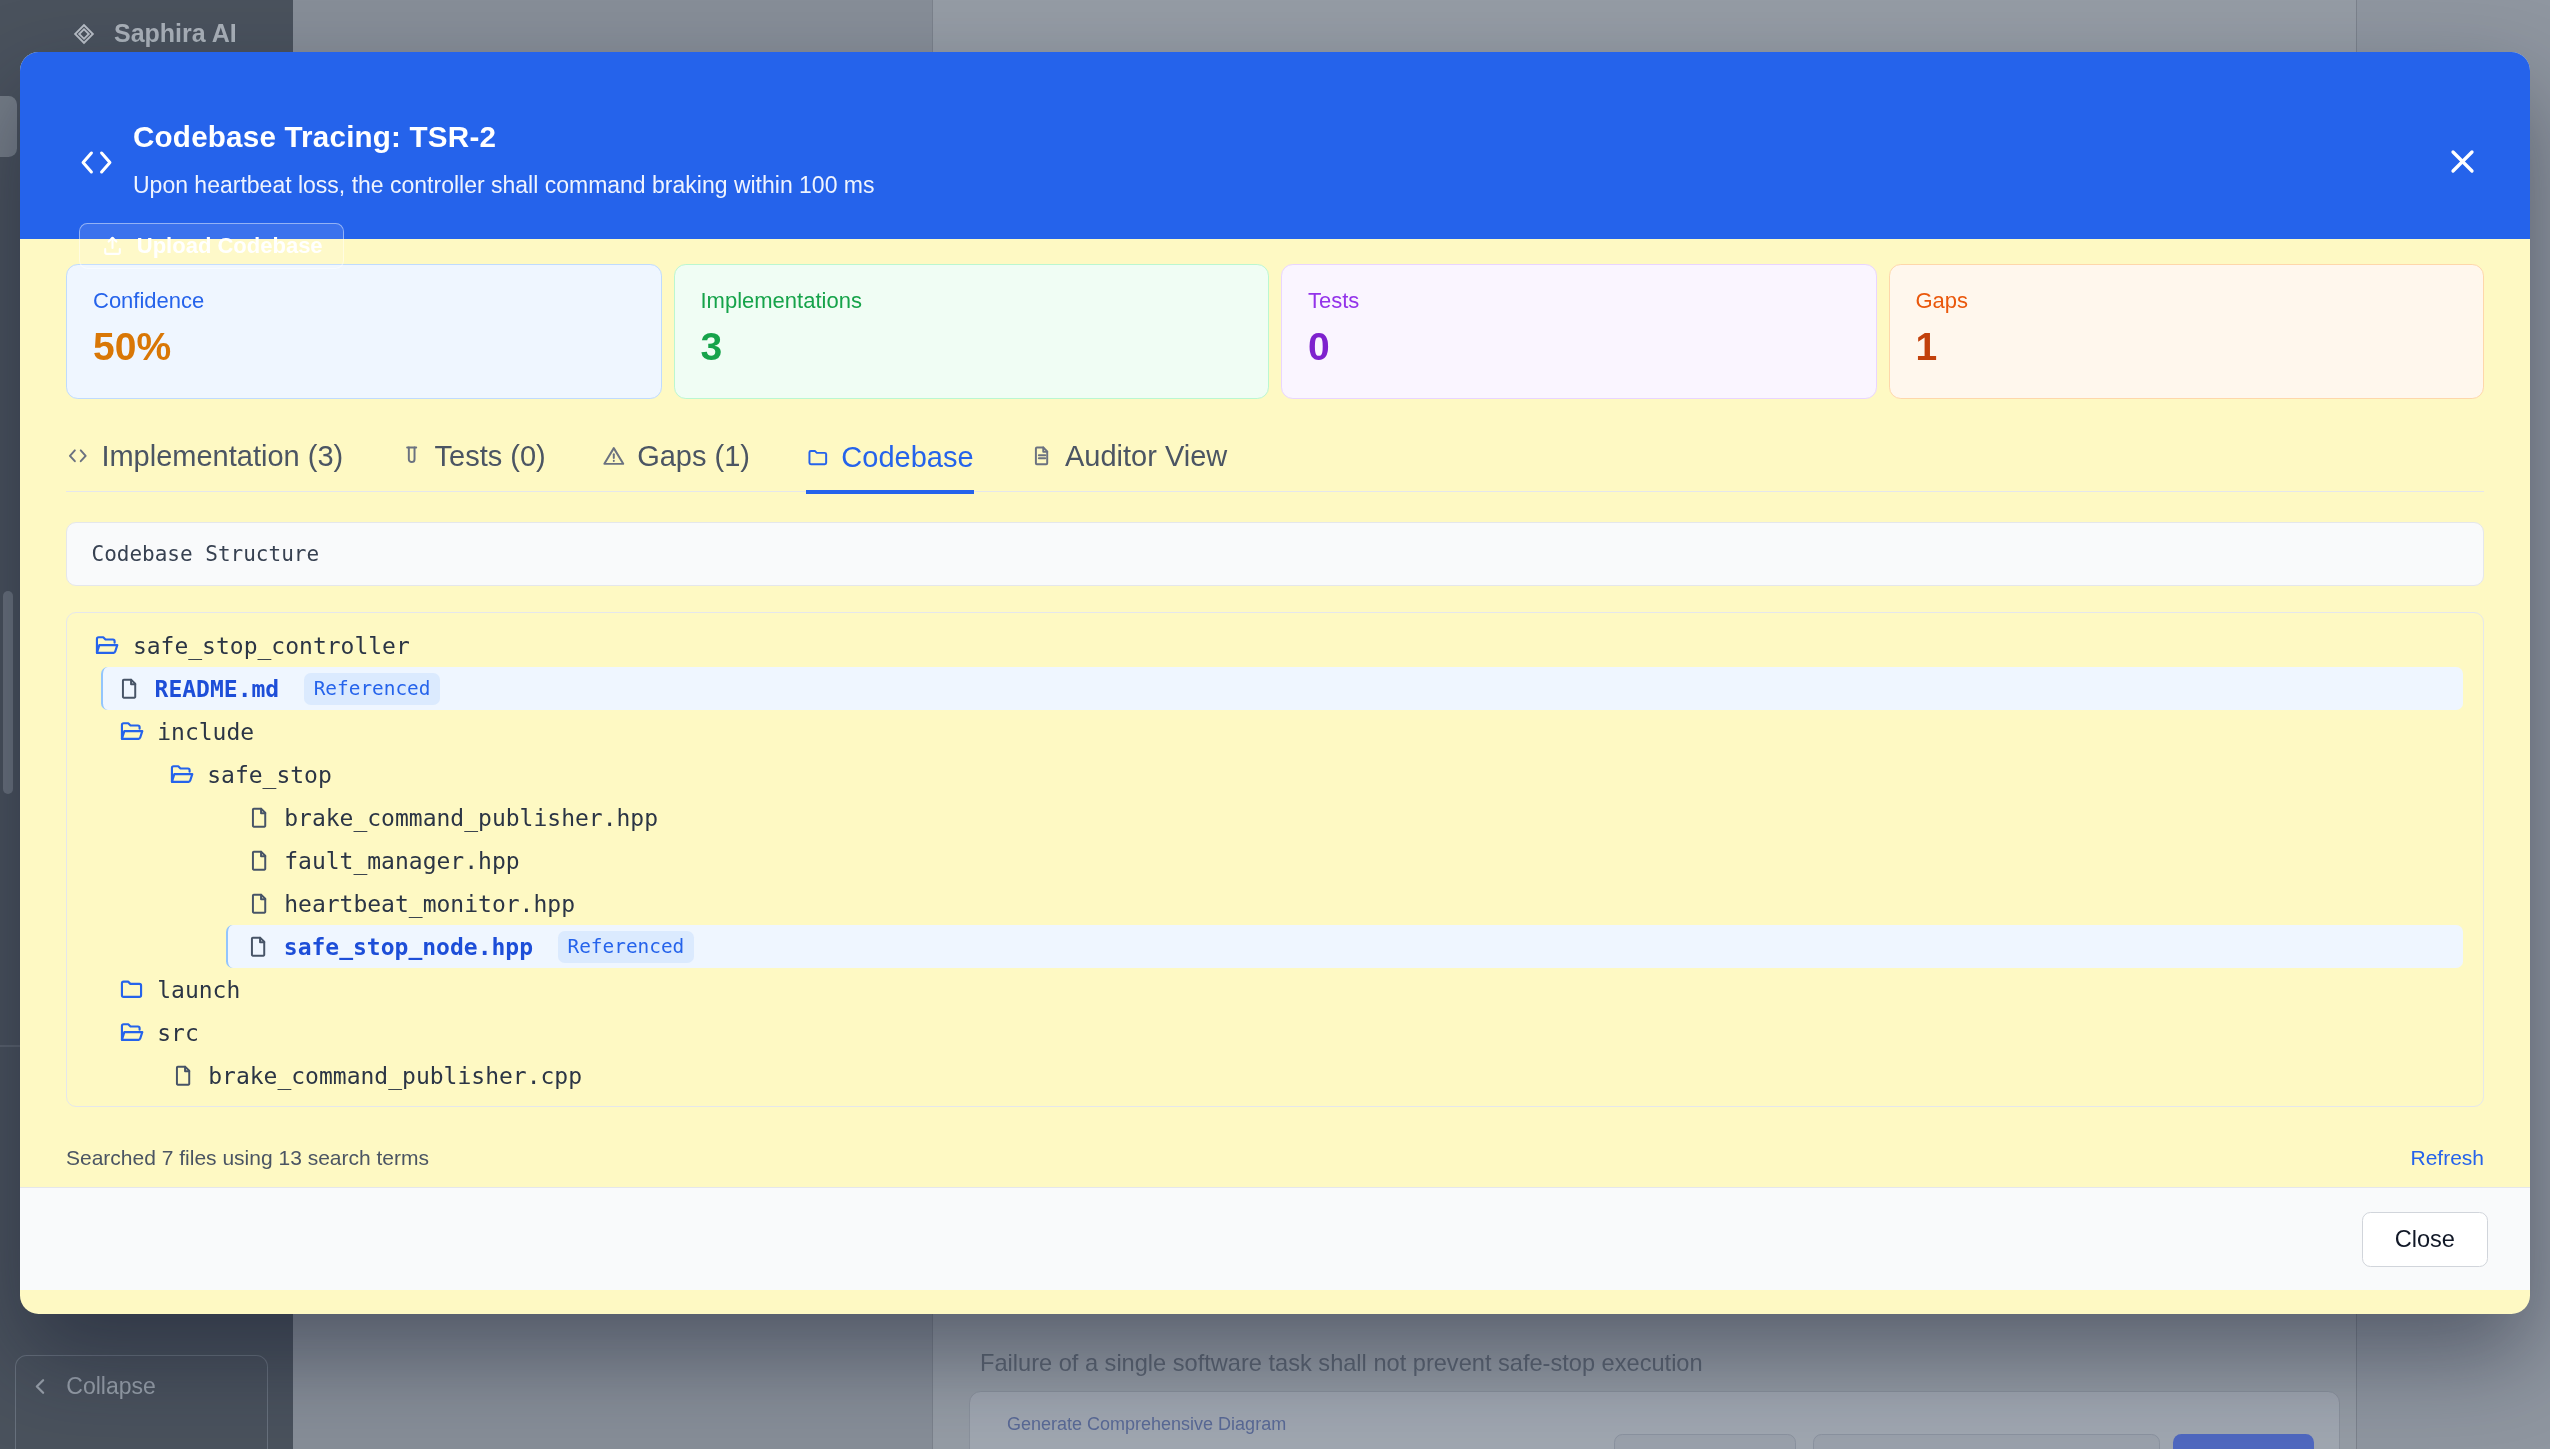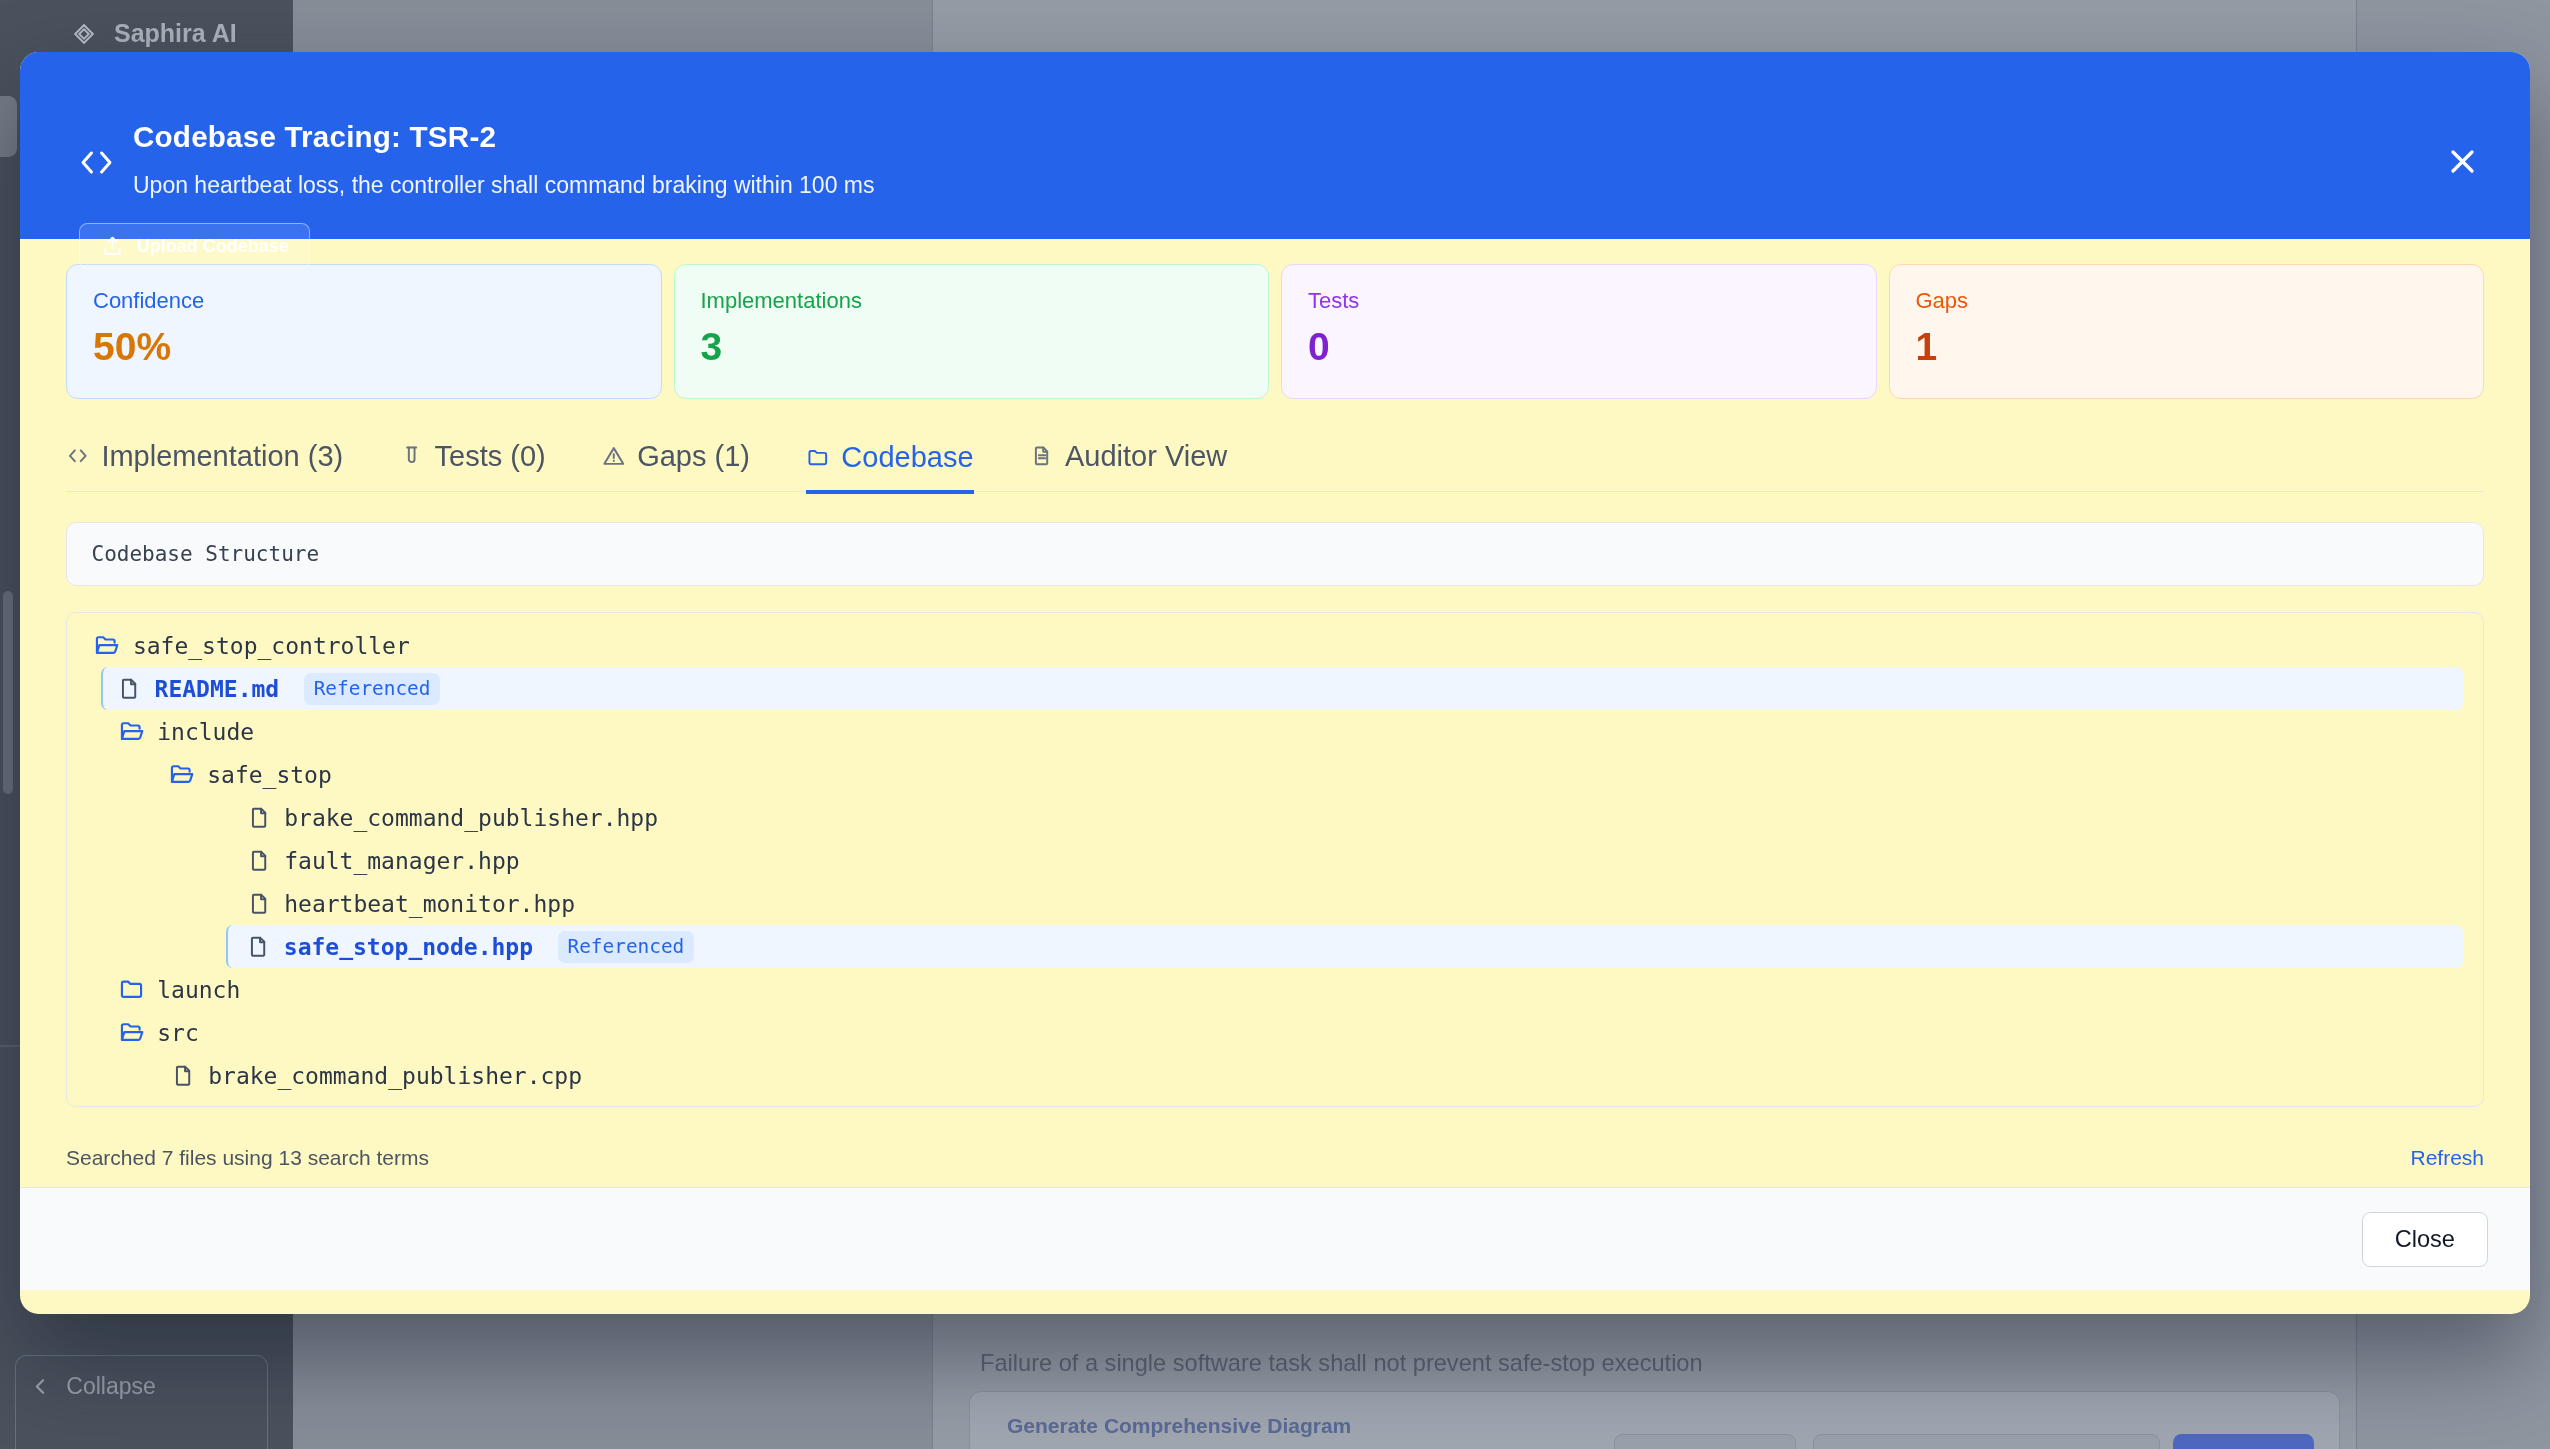--- a/index.html
+++ b/index.html
@@ -12,34 +12,34 @@
   .bg-band-right { position:absolute; left:2356px; top:0; width:194px; height:1449px; background:#8f96a0; border-left:1.7px solid #7b828c; }
   .bg-sidebar { position:absolute; left:0; top:0; width:293px; height:1449px; background:#4a525d; }
   .bg-brand { position:absolute; left:69px; top:18.6px; display:flex; align-items:center; gap:15px; color:#aab1b9; font-size:25px; font-weight:700; }
   .bg-frag-btn { position:absolute; left:0; top:96px; width:17px; height:61px; background:#767e88; border-radius:0 8.4px 8.4px 0; }
   .bg-frag-bar { position:absolute; left:3.4px; top:591px; width:10px; height:203px; background:#6a727d; border-radius:6.8px; }
   .bg-frag-line { position:absolute; left:0; top:1045px; width:20px; height:1.7px; background:#5b636e; }
   .collapse-box { position:absolute; left:15px; top:1355px; width:253px; height:110px; border:1.7px solid #68717d; border-bottom:none; border-radius:11.8px 11.8px 0 0; }
   .collapse-inner { display:flex; align-items:center; gap:13.5px; color:#99a1ab; font-size:23px; padding:17px 0 0 11.8px; }
   .bg-req-text { position:absolute; left:980px; top:1350px; font-size:23.6px; color:#5d6673; }
   .bg-card { position:absolute; left:969px; top:1391px; width:1371px; height:118px; background:#a0a7b1; border:1.7px solid #8b929d; border-radius:11.8px; }
-  .bg-card-title { position:absolute; left:37px; top:22px; font-size:21px; font-weight:700; color:#5a6a96; }
+  .bg-card-title { position:absolute; left:37px; top:22px; font-size:18px; font-weight:400; color:#5a6a96; }
   .bg-input { position:absolute; top:42px; height:68px; border:1.7px solid #8b93a0; border-radius:8.4px; background:#9aa1ac; color:#626b78; font-size:21px; display:flex; align-items:flex-end; padding:0 15px 6.8px; }
   .bg-select { left:644px; width:182px; }
   .bg-text { left:843px; width:347px; }
   .bg-generate { position:absolute; left:1203px; top:42px; width:141px; height:68px; background:#4f68c0; border-radius:8.4px; color:#c7cee9; font-size:21px; font-weight:600; display:flex; align-items:flex-end; justify-content:center; gap:8.4px; padding-bottom:6.8px; }
 
   
   .modal { position:absolute; left:20px; top:52px; width:2510px; height:1262px; background:#fef9c3; border-radius:18.6px; overflow:hidden; box-shadow:0 42px 93px rgba(15,23,42,.45); }
 
   .m-header { position:relative; height:187px; background:#2563eb; color:#fff; }
   .h-code-icon { position:absolute; left:59px; top:93px; color:#fff; }
   .h-title { position:absolute; left:113px; top:68px; font-size:29.6px; font-weight:700; letter-spacing:0.2px; }
   .h-sub { position:absolute; left:113px; top:120px; font-size:23px; color:rgba(255,255,255,.93); }
-  .upload-btn { position:absolute; left:59px; top:171px; height:46px; display:flex; align-items:center; gap:11.8px; padding:16px 20px; background:rgba(255,255,255,.1); border:1.7px solid rgba(255,255,255,.45); border-radius:8.4px; color:#fff; font-size:18px; font-weight:600; cursor:pointer;text-align:center; }
+  .upload-btn { position:absolute; left:59px; top:171px; height:46px; display:flex; align-items:center; gap:11.8px; padding:16px 20px; background:rgba(255,255,255,.1); border:1.7px solid rgba(255,255,255,.45); border-radius:8.4px; color:#fff; font-size:22px; font-weight:600; cursor:pointer;text-align:center; }
   .x-btn { position:absolute; right:44px; top:86px; width:47px; height:47px; display:flex; align-items:center; justify-content:center; color:#fff; cursor:pointer; }
 
   .stats { display:flex; gap:12px; padding:24.5px 46px 0; }
   .stat { flex:1; height:135px; border-radius:11.8px; border:1.7px solid; padding:23px 26px; }
   .stat .lbl { font-size:22px; font-weight:500; }
   .stat .val { font-size:39px; font-weight:700; margin-top:11px; }
   .stat-confidence { background:#eff6ff; border-color:#bfdbfe; } .stat-confidence .lbl{color:#2563eb;} .stat-confidence .val{color:#d97706;}
   .stat-implementations { background:#f0fdf4; border-color:#bbf7d0; } .stat-implementations .lbl{color:#16a34a;} .stat-implementations .val{color:#16a34a;}
   .stat-tests { background:#faf5ff; border-color:#e9d5ff; } .stat-tests .lbl{color:#9333ea;} .stat-tests .val{color:#7e22ce;}
   .stat-gaps { background:#fff7ed; border-color:#fed7aa; } .stat-gaps .lbl{color:#ea580c;} .stat-gaps .val{color:#c2410c;}

